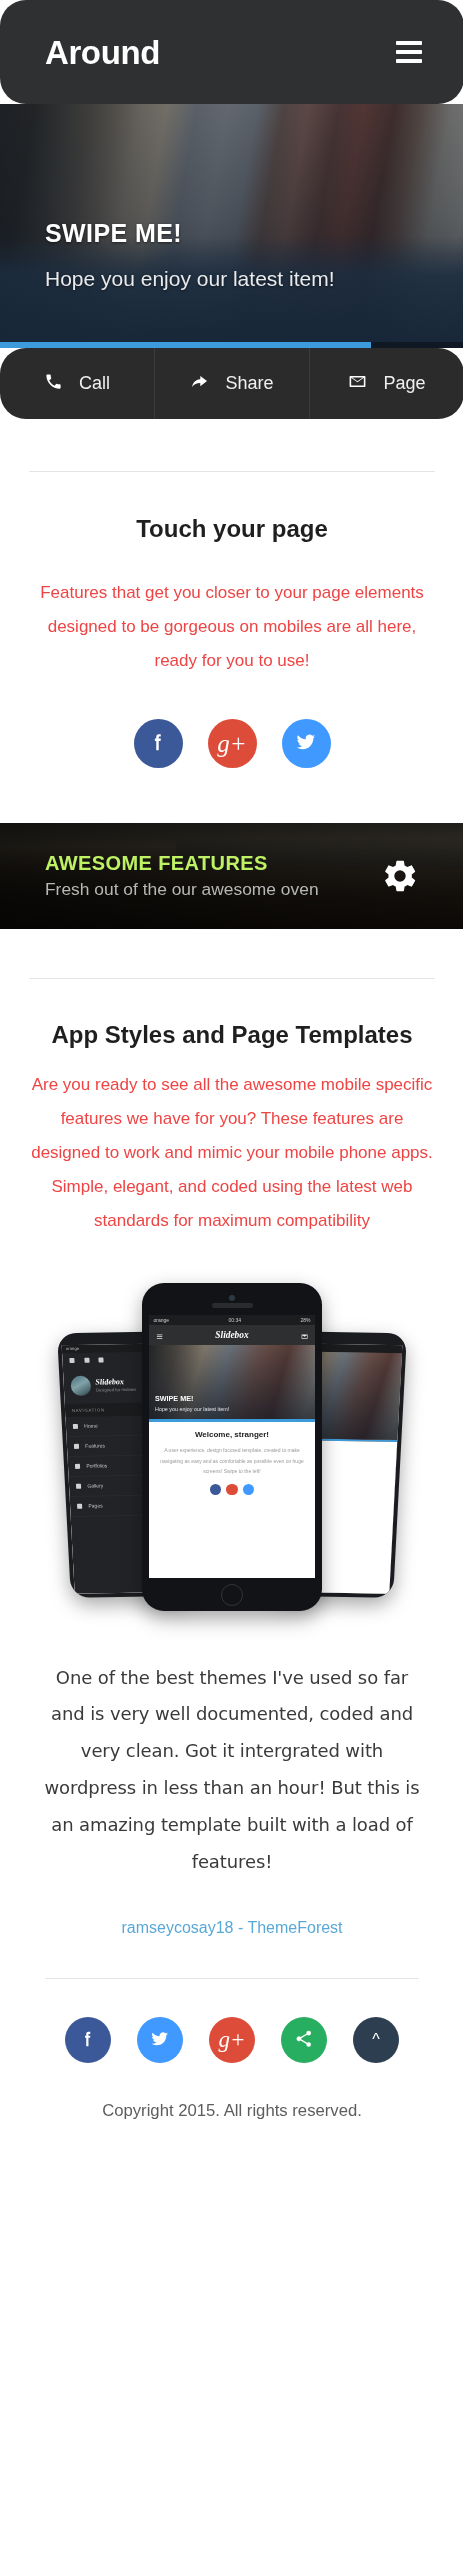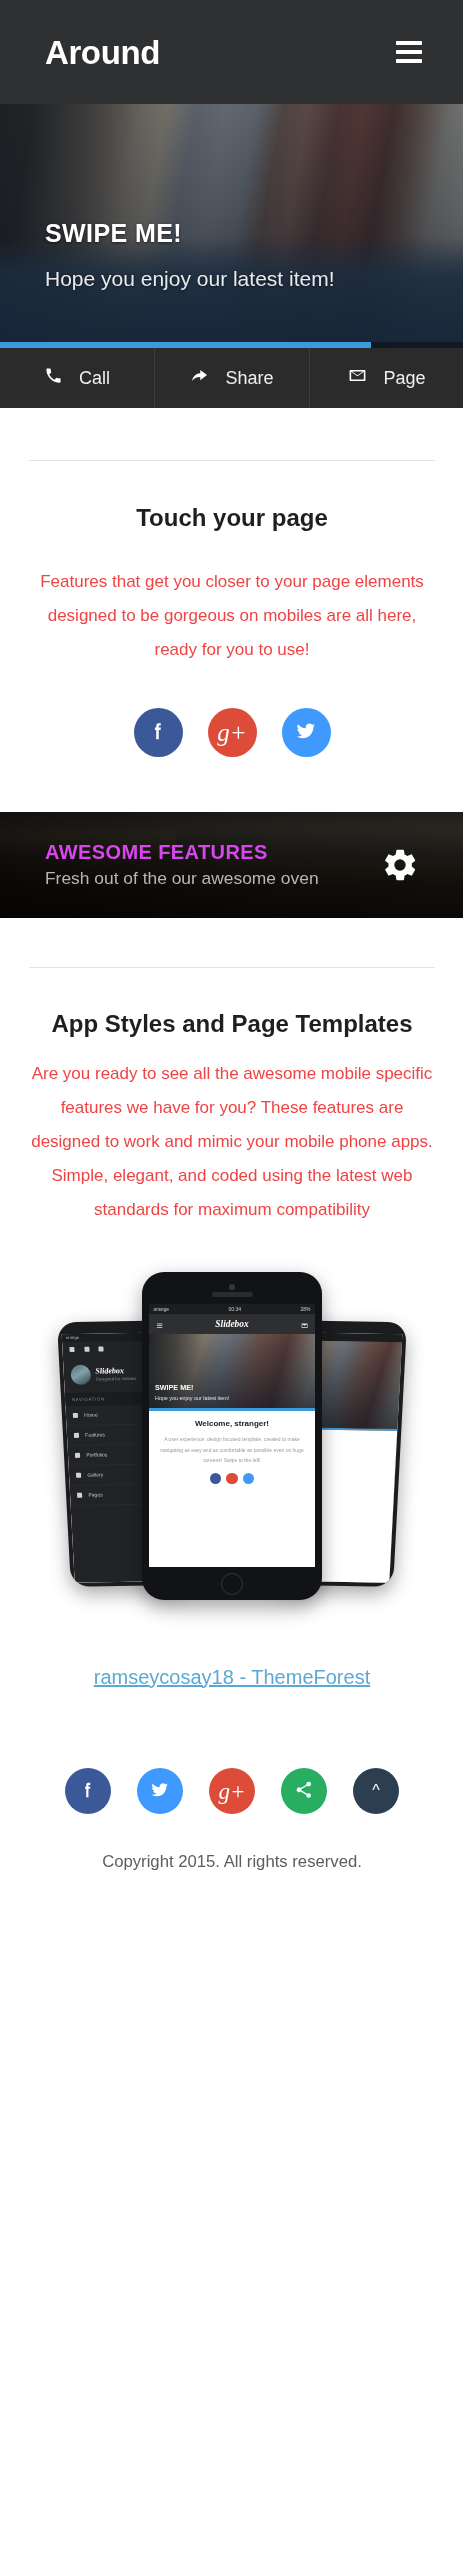--- a/index.html
+++ b/index.html
@@ -13,20 +13,21 @@
 
   
   .header {
     position:relative;
     height:104px;
     background:#2f3032;
     display:flex;
     align-items:center;
     justify-content:space-between;
     padding:0 42px 0 45px;
+    border-radius:26px;
   }
   .logo {
     color:#ffffff;
     font-size:33px;
     font-weight:bold;
     letter-spacing:-0.4px;
     line-height:1;
   }
   .hamburger {
     width:26px;
@@ -111,22 +112,23 @@
     z-index:4;
   }
   .progress-fill {
     height:100%;
     background:#3c9bdc;
   }
 
   
   .actionbar {
     display:flex;
-    height:60px;
+    height:71px;
     background:#2b2b2b;
+    border-radius:26px;
   }
   .action {
     flex:1;
     display:flex;
     align-items:center;
     justify-content:center;
     gap:16px;
     color:#f0f0f0;
     font-size:18px;
     cursor:pointer;
@@ -203,21 +205,21 @@
     height:30%;
     background:linear-gradient(180deg, #3a3730 0%, #24221d 100%);
     opacity:0.85;
   }
   .banner-shade {
     position:absolute; inset:0;
     background:linear-gradient(90deg, rgba(0,0,0,0.62) 0%, rgba(0,0,0,0.40) 60%, rgba(0,0,0,0.30) 100%);
   }
   .banner-copy { position:relative; z-index:2; }
   .banner-title {
-    color:#d946ef;
+    color:#bef264;
     font-size:20px;
     font-weight:bold;
     letter-spacing:0.4px;
     margin-bottom:4px;
   }
   .banner-sub {
     color:#b7b7b5;
     font-size:17.4px;
   }
   .gear-icon {
@@ -397,25 +399,24 @@
   }
   .testi-quote {
     font-family:"DejaVu Sans", sans-serif;
     font-weight:normal;
     font-size:18px;
     color:#3a3a3a;
     line-height:2.05;
     letter-spacing:-0.1px;
   }
   .testi-author {
-    margin-top:17px;
+    margin-top:38px;
     color:#5aa8d6;
-    font-size:20px;
+    font-size:16px;
     cursor:pointer;
-    text-decoration:underline;
   }
   .testi-pad { height:41px; }
 
   
   .footer { background:#ffffff; padding:38px 0 29px; }
   .footer-socials {
     display:flex;
     justify-content:center;
     gap:26px;
     margin-bottom:38px;
@@ -632,20 +633,21 @@
           <i style="background:#dd4b39"></i>
           <i style="background:#4099ff"></i>
         </div>
       </div>
     </div>
     <div class="phone-home"></div>
   </div>
 </div>
 
 <div class="testi">
+  <div class="testi-quote">One of the best themes I've used so far and is very well documented, coded and very clean. Got it intergrated with wordpress in less than an hour! But this is an amazing template built with a load of features!</div>
   <div class="testi-author">ramseycosay18 - ThemeForest</div>
 </div>
 <div class="testi-pad"></div>
 <div class="divider"></div>
 
 <div class="footer">
   <div class="footer-socials">
     <div class="footer-btn" style="background:#3b5998">
       <span>
         <svg viewBox="0 0 24 24">

